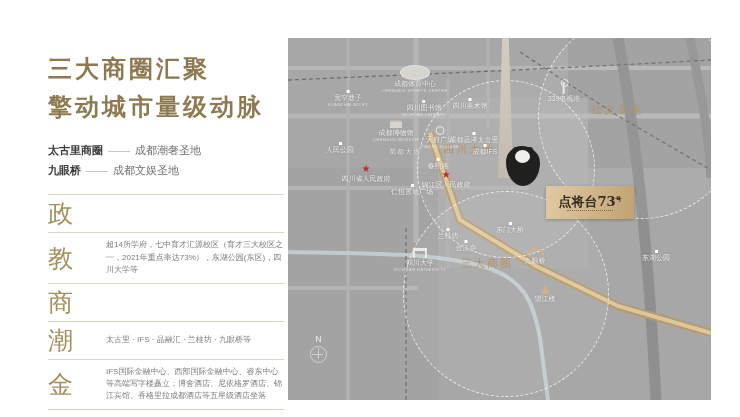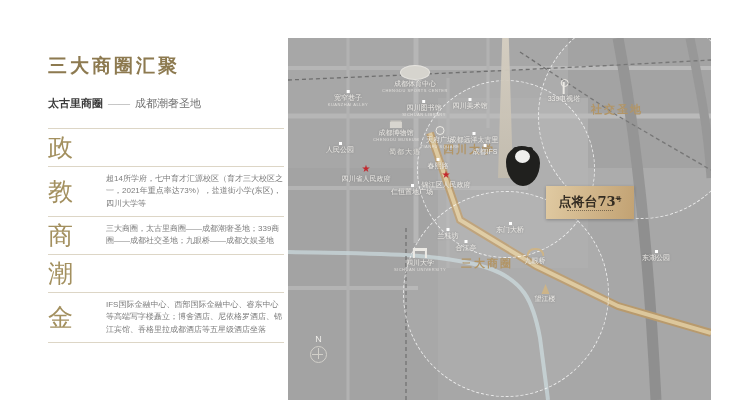--- a/index.html
+++ b/index.html
@@ -1,38 +1,38 @@
 <!DOCTYPE html>
 <html><head>
 <meta charset="utf-8">
 <style>
   html,body{margin:0;padding:0;background:#e8e8e8;}
   .stage{position:relative;width:740px;height:417px;background:#ffffff;overflow:hidden;
          font-family:"Liberation Sans","DejaVu Sans",sans-serif;}
   
   .left{position:absolute;left:48px;top:50px;width:236px;}
   .title{font-family:"DejaVu Serif","Liberation Serif",serif;font-weight:700;
-         font-size:19px;line-height:1.6;letter-spacing:3px;color:#8d7a50;}
+         font-size:24px;line-height:1.6;letter-spacing:3px;color:#8d7a50;}
   .highlights{margin-top:13px;font-family:Liberation Serif, serif;}
   .hl-line{font-size:11px;line-height:1.85;color:#6e6e6e;white-space:nowrap;}
   .hl-name{font-weight:700;color:#3a3a3a;}
   .hl-dash{color:#9a9a9a;margin:0 5px;}
   .amenity{margin-top:14px;border-top:1px solid #ddd6c6;}
   .am-row{display:flex;align-items:center;border-bottom:1px solid #ddd6c6;padding:6px 0;}
   .am-char{flex:0 0 58px;font-family:"DejaVu Serif","Liberation Serif",serif;
            font-size:25px;color:#a3905f;line-height:1;}
   .am-text{flex:1;font-size:8px;line-height:1.55;color:#7c7c7c;}
   
   .map{position:absolute;left:288px;top:38px;width:423px;height:362px;
        background:#a7a7a7;overflow:hidden;}
   .patch{position:absolute;}
   .roads{position:absolute;left:0;top:0;}
   .zone-circle{position:absolute;border:1px dashed rgba(255,255,255,.75);border-radius:50%;
                background:rgba(255,255,255,.06);}
-  .zone-label{position:absolute;font-size:11px;font-weight:700;letter-spacing:2px;
+  .zone-label{position:absolute;font-size:11px;font-weight:400;letter-spacing:2px;
               color:#b29566;white-space:nowrap;}
   .poi{position:absolute;transform:translate(-50%,0);display:flex;flex-direction:column;
        align-items:center;gap:1px;white-space:nowrap;z-index:5;}
   .poi-label{font-size:7px;color:#f0eeea;text-shadow:0 0 2px rgba(60,60,60,.4);line-height:1.2;}
   .poi-en{font-size:4px;color:rgba(240,238,234,.75);letter-spacing:.5px;line-height:1;}
   .ic-dot{width:3px;height:3px;background:#ffffff;}
   .ic-star{color:#c2282e;font-size:10px;line-height:1;}
   .ic-gate{width:10px;height:7px;border-left:2px solid #eceae5;border-right:2px solid #eceae5;
            border-top:3px solid #eceae5;}
   .ic-bridge{width:14px;height:6px;border:2px solid #cdb488;border-bottom:none;
@@ -75,42 +75,46 @@
                        background:#d2d0ca;}
 </style>
 </head>
 <body>
 
 <div class="stage">
 
   <div class="left">
     <div class="title">
       <div>三大商圈汇聚</div>
+      <div>擎动城市量级动脉</div>
     </div>
 
     <div class="highlights">
       <div class="hl-line">
         <span class="hl-name">太古里商圈</span><span class="hl-dash">——</span><span>成都潮奢圣地</span>
       </div>
+      <div class="hl-line">
+        <span class="hl-name">九眼桥</span><span class="hl-dash">——</span><span>成都文娱圣地</span>
+      </div>
     </div>
 
     <div class="amenity">
       <div class="am-row">
         <div class="am-char">政</div>
       </div>
       <div class="am-row">
         <div class="am-char">教</div>
-        <div class="am-text">超14所学府，七中育才汇源校区（育才三大校区之一，2021年重点率达73%），盐道街小学(东区)，四川大学等</div>
+        <div class="am-text">超14所学府，七中育才汇源校区（育才三大校区之一，2021年重点率达73%），东湖公园(东区)，四川大学等</div>
       </div>
       <div class="am-row">
         <div class="am-char">商</div>
-        <div class="am-text">三大商圈，太古里商圈——成都潮奢圣地；339商圈——成都社交圣地；九眼桥——成都文娱圣地</div>
       </div>
       <div class="am-row">
         <div class="am-char">潮</div>
+        <div class="am-text">太古里 · IFS · 晶融汇 · 兰桂坊 · 九眼桥等</div>
       </div>
       <div class="am-row">
         <div class="am-char">金</div>
         <div class="am-text">IFS国际金融中心、西部国际金融中心、睿东中心等高端写字楼矗立；博舍酒店、尼依格罗酒店、锦江宾馆、香格里拉成都酒店等五星级酒店坐落</div>
       </div>
 
     </div>
   </div>
 
   <div class="map">

